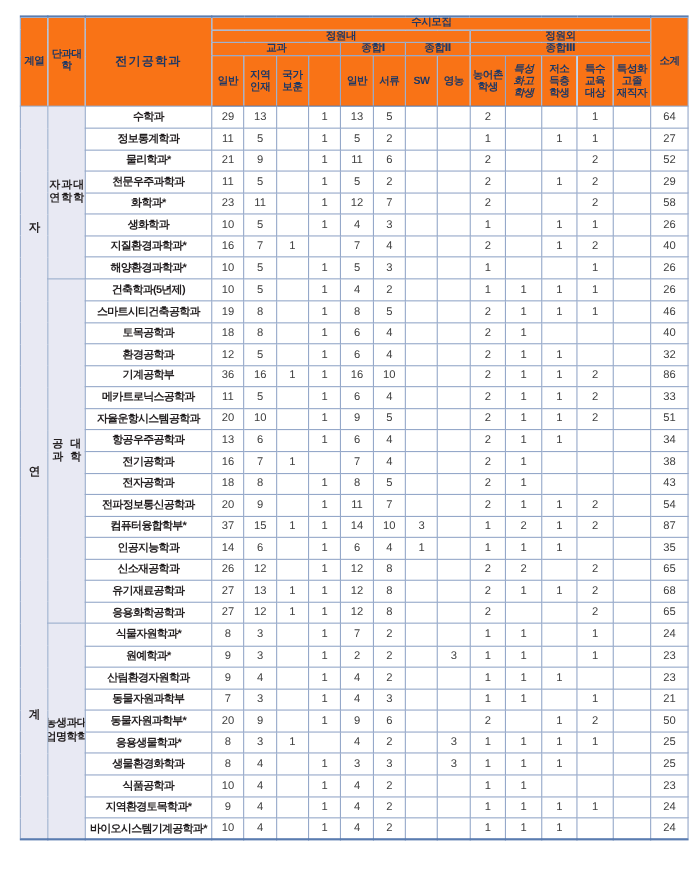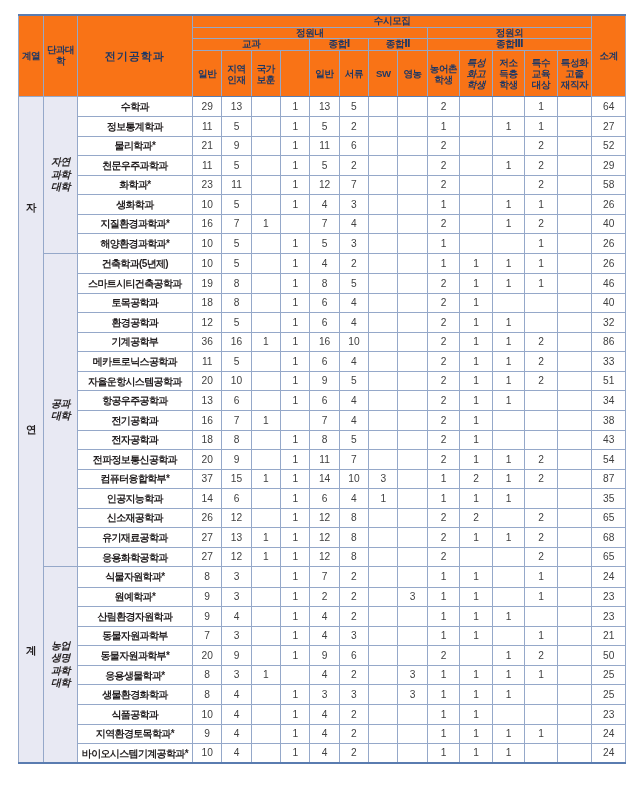--- a/index.html
+++ b/index.html
@@ -67,25 +67,24 @@
   td.col-gye .stack {
     display: flex;
     flex-direction: column;
     justify-content: space-around;
     align-items: center;
     height: 100%;
     min-height: 200px;
   }
   td.col-college .lines {
     display: flex;
-    flex-direction: column;
+    flex-direction: row;
     align-items: center;
-    justify-content: space-between;
+    justify-content: center;
     line-height: 1.25;
-    font-style: italic;
   }
   th.col-gye-h, th.col-college-h {
     letter-spacing: -0.6px;
     margin-top: 32px;
   }
   td.col-unit {
     text-align: left;
     padding-left: 5px;
     font-weight: bold;
     font-size: 10px;

